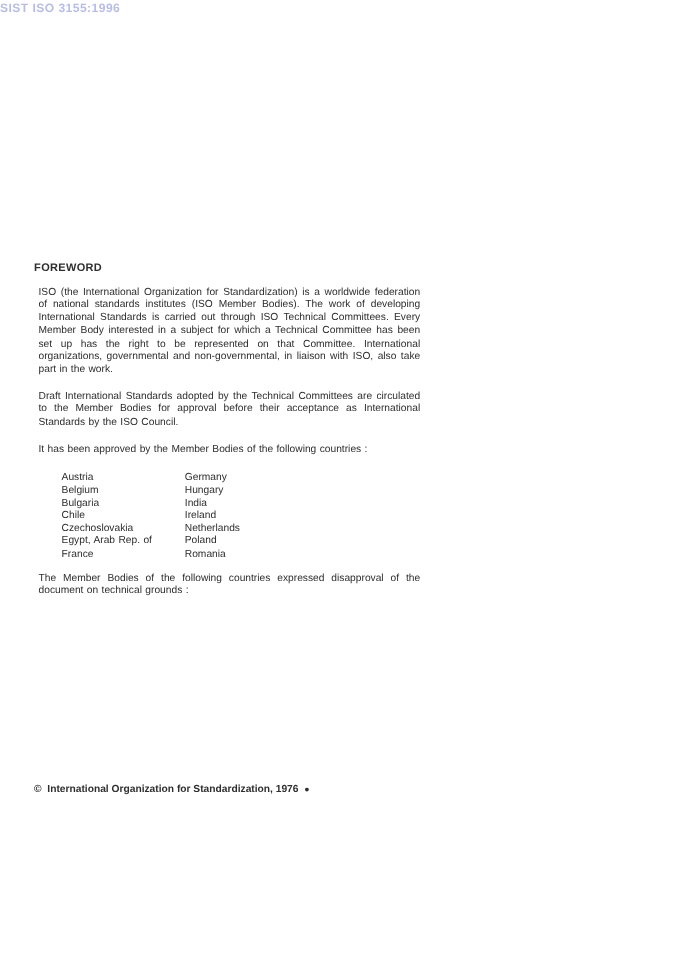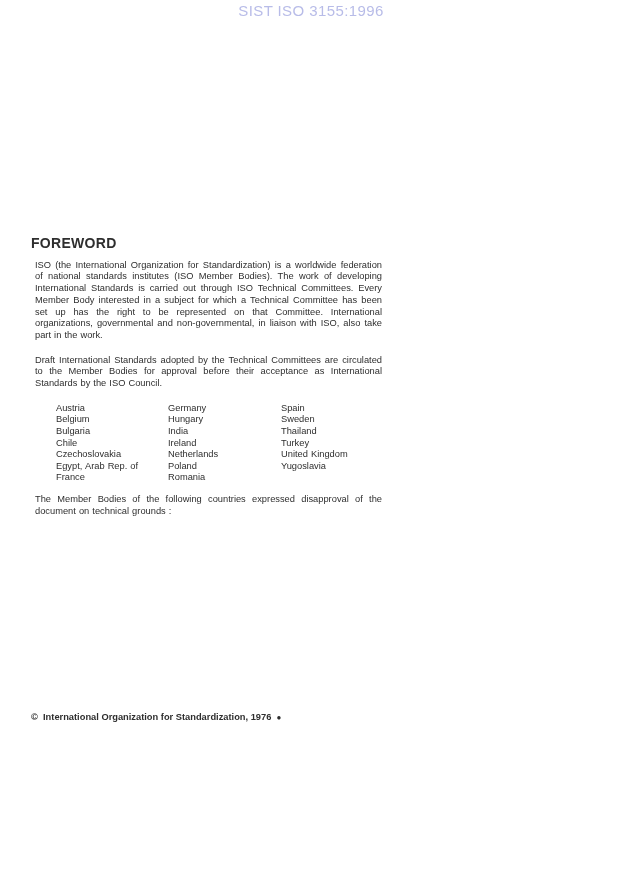--- a/index.html
+++ b/index.html
@@ -14,36 +14,35 @@
     background: #ffffff;
     font-family: "Liberation Sans", sans-serif;
     color: #2e2e2e;
     overflow: hidden;
   }
   .doc-header {
     position: absolute;
     top: 2px;
     left: 0;
     right: 0;
-    text-align: center;
-    font-weight: normal;
-    font-size: 15px;
+    font-weight: bold;
+    font-size: 11px;
     letter-spacing: 0.4px;
   }
   .content {
     position: absolute;
     left: 31px;
     top: 238px;
     width: 351px;
     font-size: 9.3px;
     line-height: 11.7px;
     word-spacing: 0.5px;
   }
   .foreword-title {
-    font-size: 14px;
+    font-size: 10px;
     font-weight: bold;
     letter-spacing: 0.3px;
     margin: 0 0 10px 0;
   }
   .content p {
     margin: 0 0 13px 4px;
     text-align: justify;
   }
   .content p.para3 { margin-bottom: 18px; }
   .content p.approval-intro {
@@ -88,48 +87,41 @@
 
   <div class="content">
 
     <div class="foreword-title">FOREWORD</div>
 
     <p>ISO (the International Organization for Standardization) is a worldwide federation of national standards institutes (ISO Member Bodies). The work of developing International Standards is carried out through ISO Technical Committees. Every Member Body interested in a subject for which a Technical Committee has been set up has the right to be represented on that Committee. International organizations, governmental and non-governmental, in liaison with ISO, also take part in the work.</p>
 
     <p>Draft International Standards adopted by the Technical Committees are circulated to the Member Bodies for approval before their acceptance as International Standards by the ISO Council.</p>
 
 
+    <p class="approval-intro">It has been approved by the Member Bodies of the following countries :</p>
 
     <div class="countries">
       <div class="col col1">
           <div>Austria</div>
           <div>Belgium</div>
           <div>Bulgaria</div>
           <div>Chile</div>
           <div>Czechoslovakia</div>
           <div>Egypt, Arab Rep. of</div>
           <div>France</div>
         </div>
       <div class="col col2">
           <div>Germany</div>
           <div>Hungary</div>
           <div>India</div>
           <div>Ireland</div>
           <div>Netherlands</div>
           <div>Poland</div>
           <div>Romania</div>
         </div>
-      <div class="col col3">
-          <div>Spain</div>
-          <div>Sweden</div>
-          <div>Thailand</div>
-          <div>Turkey</div>
-          <div>United Kingdom</div>
-          <div>Yugoslavia</div>
-        </div>
     </div>
 
     <p class="disapproval-intro">The Member Bodies of the following countries expressed disapproval of the document on technical grounds :</p>
 
 
   </div>
 
   <div class="footer">
     <p class="copyright-line"><span>©</span>&nbsp; <span>International Organization for Standardization, 1976</span>&nbsp; <span class="bullet">●</span></p>
   </div>

